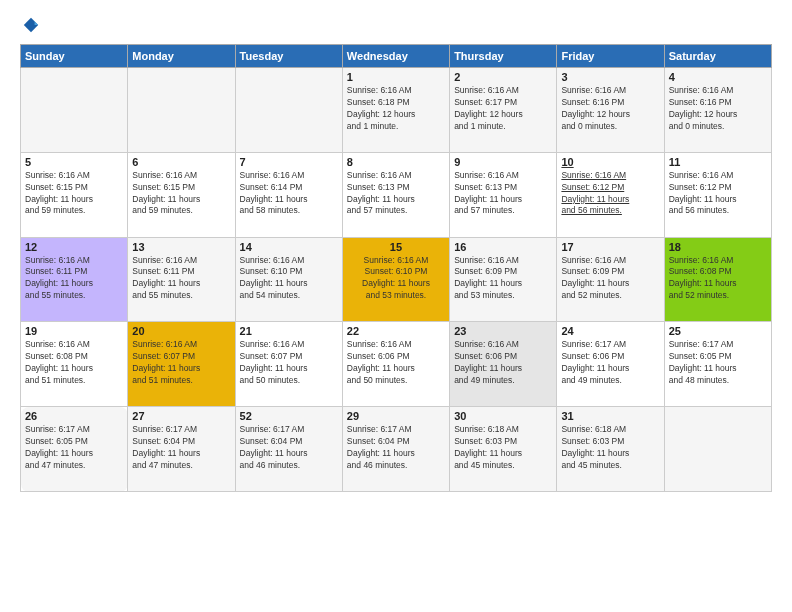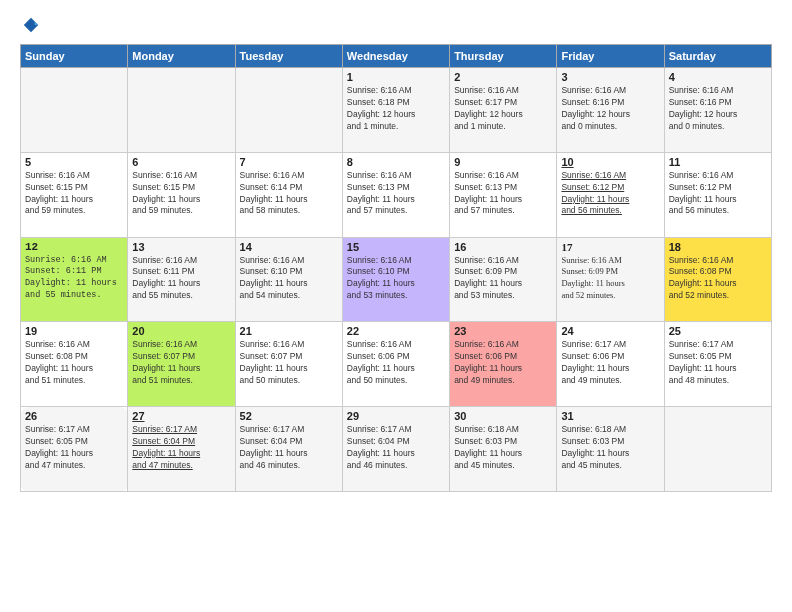--- a/index.html
+++ b/index.html
@@ -218,100 +218,100 @@
           </td>
           <td style="background-color: rgb(255, 255, 255); margin-left: 36px;">
             <span class="day-num">11</span>
             <div class="day-info" style="white-space: pre-line;">Sunrise: 6:16 AM
 Sunset: 6:12 PM
 Daylight: 11 hours
 and 56 minutes.</div>
           </td>
         </tr>
         <tr>
-          <td style="background-color: #bef264; font-family: Liberation Mono, monospace;">
+          <td style="background-color: #c4b5fd;">
             <span class="day-num">12</span>
             <div class="day-info" style="white-space: pre-line;">Sunrise: 6:16 AM
 Sunset: 6:11 PM
 Daylight: 11 hours
 and 55 minutes.</div>
           </td>
           <td style="background-color: rgb(245, 245, 245);">
             <span class="day-num">13</span>
             <div class="day-info" style="white-space: pre-line;">Sunrise: 6:16 AM
 Sunset: 6:11 PM
 Daylight: 11 hours
 and 55 minutes.</div>
           </td>
           <td style="background-color: rgb(245, 245, 245);">
             <span class="day-num">14</span>
             <div class="day-info" style="white-space: pre-line;">Sunrise: 6:16 AM
 Sunset: 6:10 PM
 Daylight: 11 hours
 and 54 minutes.</div>
           </td>
-          <td style="background-color: #c4b5fd;">
+          <td style="background-color: #eab308; text-align: center;">
             <span class="day-num">15</span>
             <div class="day-info" style="white-space: pre-line;">Sunrise: 6:16 AM
 Sunset: 6:10 PM
 Daylight: 11 hours
 and 53 minutes.</div>
           </td>
           <td style="background-color: rgb(245, 245, 245); margin-left: 30px;">
             <span class="day-num">16</span>
             <div class="day-info" style="white-space: pre-line;">Sunrise: 6:16 AM
 Sunset: 6:09 PM
 Daylight: 11 hours
 and 53 minutes.</div>
           </td>
-          <td style="background-color: rgb(245, 245, 245); font-family: Liberation Serif, serif;">
+          <td style="background-color: rgb(245, 245, 245);">
             <span class="day-num">17</span>
             <div class="day-info" style="white-space: pre-line;">Sunrise: 6:16 AM
 Sunset: 6:09 PM
 Daylight: 11 hours
 and 52 minutes.</div>
           </td>
-          <td style="background-color: #fde047;">
+          <td style="background-color: #84cc16;">
             <span class="day-num">18</span>
             <div class="day-info" style="white-space: pre-line;">Sunrise: 6:16 AM
 Sunset: 6:08 PM
 Daylight: 11 hours
 and 52 minutes.</div>
           </td>
         </tr>
         <tr>
           <td style="background-color: rgb(255, 255, 255);">
             <span class="day-num">19</span>
             <div class="day-info" style="white-space: pre-line;">Sunrise: 6:16 AM
 Sunset: 6:08 PM
 Daylight: 11 hours
 and 51 minutes.</div>
           </td>
-          <td style="background-color: #bef264;">
+          <td style="background-color: #eab308;">
             <span class="day-num">20</span>
             <div class="day-info" style="white-space: pre-line;">Sunrise: 6:16 AM
 Sunset: 6:07 PM
 Daylight: 11 hours
 and 51 minutes.</div>
           </td>
           <td style="background-color: rgb(255, 255, 255);">
             <span class="day-num">21</span>
             <div class="day-info" style="white-space: pre-line;">Sunrise: 6:16 AM
 Sunset: 6:07 PM
 Daylight: 11 hours
 and 50 minutes.</div>
           </td>
           <td style="background-color: rgb(255, 255, 255);">
             <span class="day-num">22</span>
             <div class="day-info" style="white-space: pre-line;">Sunrise: 6:16 AM
 Sunset: 6:06 PM
 Daylight: 11 hours
 and 50 minutes.</div>
           </td>
-          <td style="background-color: #fca5a5;">
+          <td style="background-color: #e5e5e5;">
             <span class="day-num">23</span>
             <div class="day-info" style="white-space: pre-line;">Sunrise: 6:16 AM
 Sunset: 6:06 PM
 Daylight: 11 hours
 and 49 minutes.</div>
           </td>
           <td style="background-color: rgb(255, 255, 255);">
             <span class="day-num">24</span>
             <div class="day-info" style="white-space: pre-line;">Sunrise: 6:17 AM
 Sunset: 6:06 PM
@@ -327,21 +327,21 @@
           </td>
         </tr>
         <tr>
           <td style="background-color: rgb(245, 245, 245); border-radius: 8px;">
             <span class="day-num">26</span>
             <div class="day-info" style="white-space: pre-line;">Sunrise: 6:17 AM
 Sunset: 6:05 PM
 Daylight: 11 hours
 and 47 minutes.</div>
           </td>
-          <td style="background-color: rgb(245, 245, 245); text-decoration: underline;">
+          <td style="background-color: rgb(245, 245, 245);">
             <span class="day-num">27</span>
             <div class="day-info" style="white-space: pre-line;">Sunrise: 6:17 AM
 Sunset: 6:04 PM
 Daylight: 11 hours
 and 47 minutes.</div>
           </td>
           <td style="background-color: rgb(245, 245, 245);">
             <span class="day-num">52</span>
             <div class="day-info" style="white-space: pre-line;">Sunrise: 6:17 AM
 Sunset: 6:04 PM

